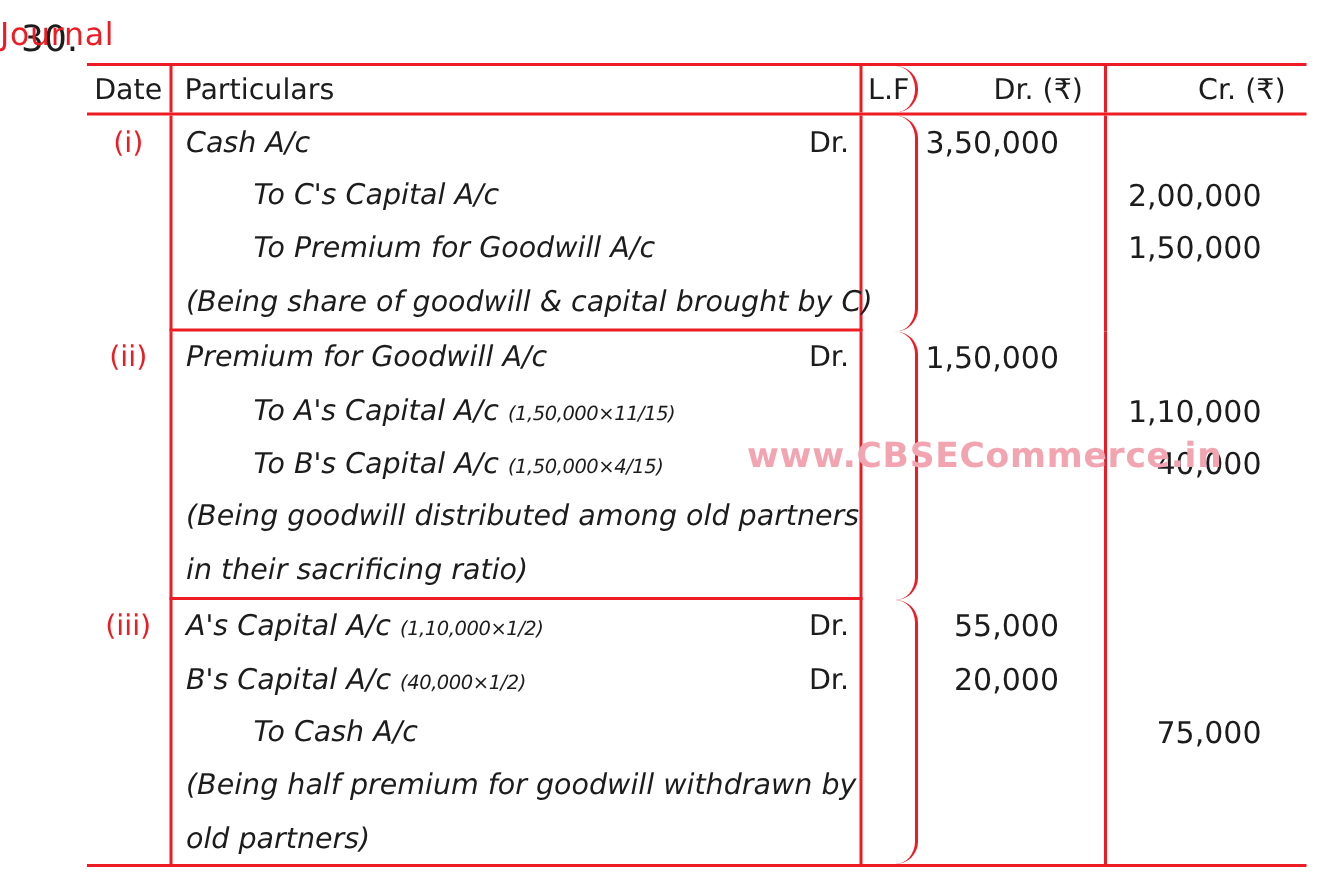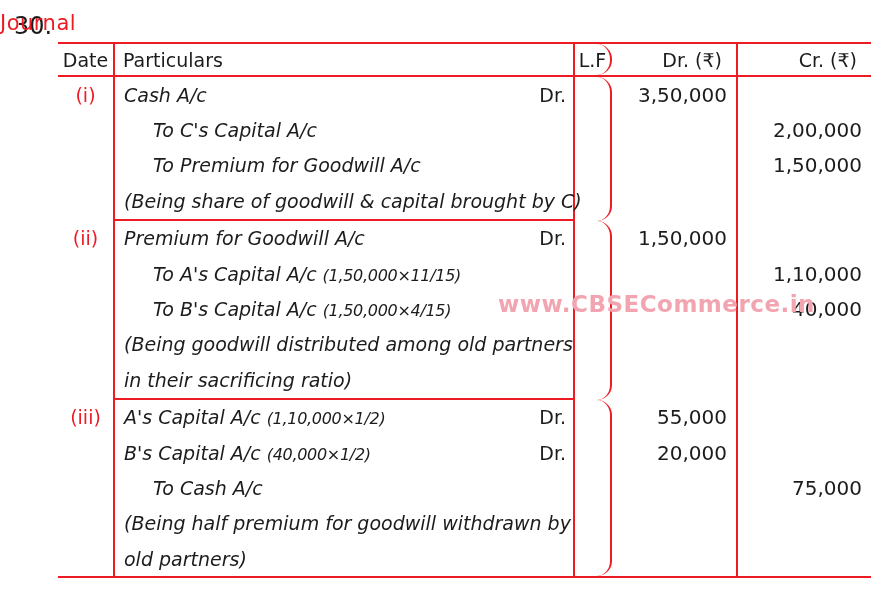--- a/index.html
+++ b/index.html
@@ -33,24 +33,24 @@
   .hcell{display:flex;align-items:center;height:100%;}
   .h-date{justify-content:center;}
   .h-part{padding-left:8px;}
   .h-lf{justify-content:center;}
   .h-dr,.h-cr{justify-content:flex-end;padding-right:14px;}
 
   .line{height:35.4px;display:flex;align-items:center;font-size:19px;}
   .date-line{justify-content:center;color:var(--red);}
   .pline{padding:0 7px 0 9px;justify-content:space-between;white-space:nowrap;}
   .pline .ptext{white-space:nowrap;font-style:italic;}
-  .pline.ind{padding-left:38px;}
-  .note{font-size:16px;margin-left:6px;letter-spacing:-0.3px;}
+  .pline.ind{padding-left:54px;}
+  .note{font-size:13px;margin-left:6px;letter-spacing:-0.3px;}
   .drlabel{margin-left:1px;}
-  .amount{justify-content:flex-end;padding-right:9px;font-size:20px;}
+  .amount{justify-content:flex-end;padding-right:30px;font-size:20px;}
   .sep{border-bottom:2px solid var(--red);}
 </style>
 </head>
 <body>
 
 <div class="qnum">30.</div>
 <div class="jtitle">Journal</div>
 <div class="watermark">www.CBSECommerce.in</div>
 
 <div class="jtable">

